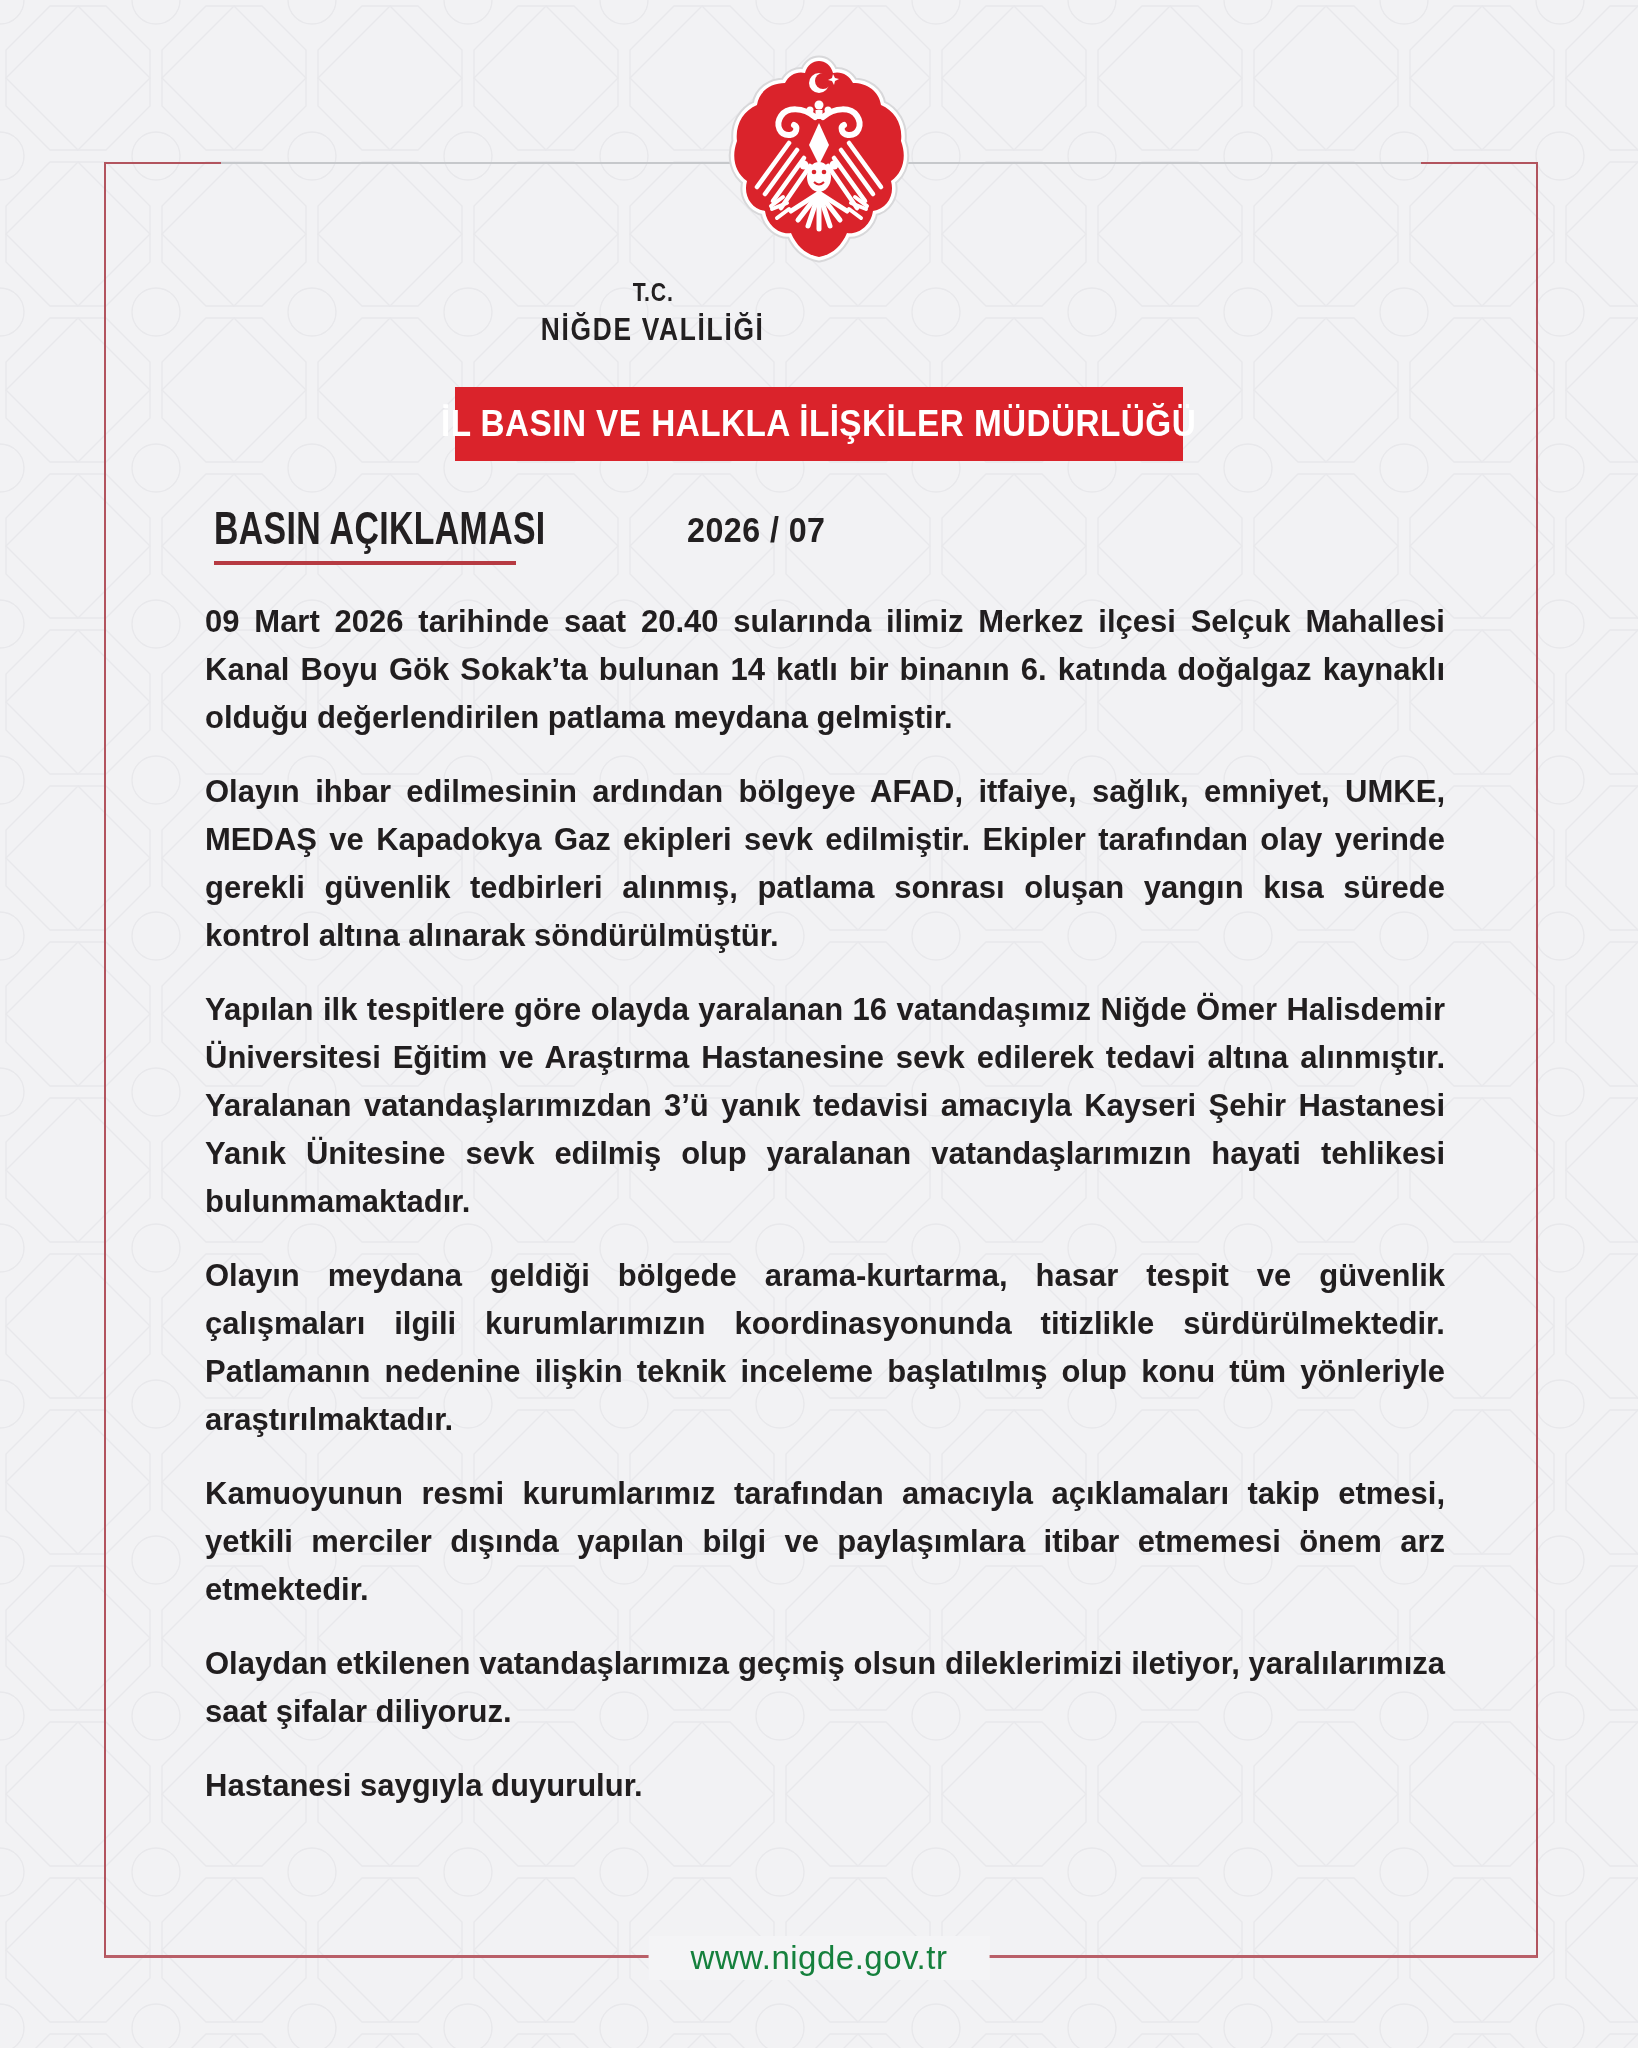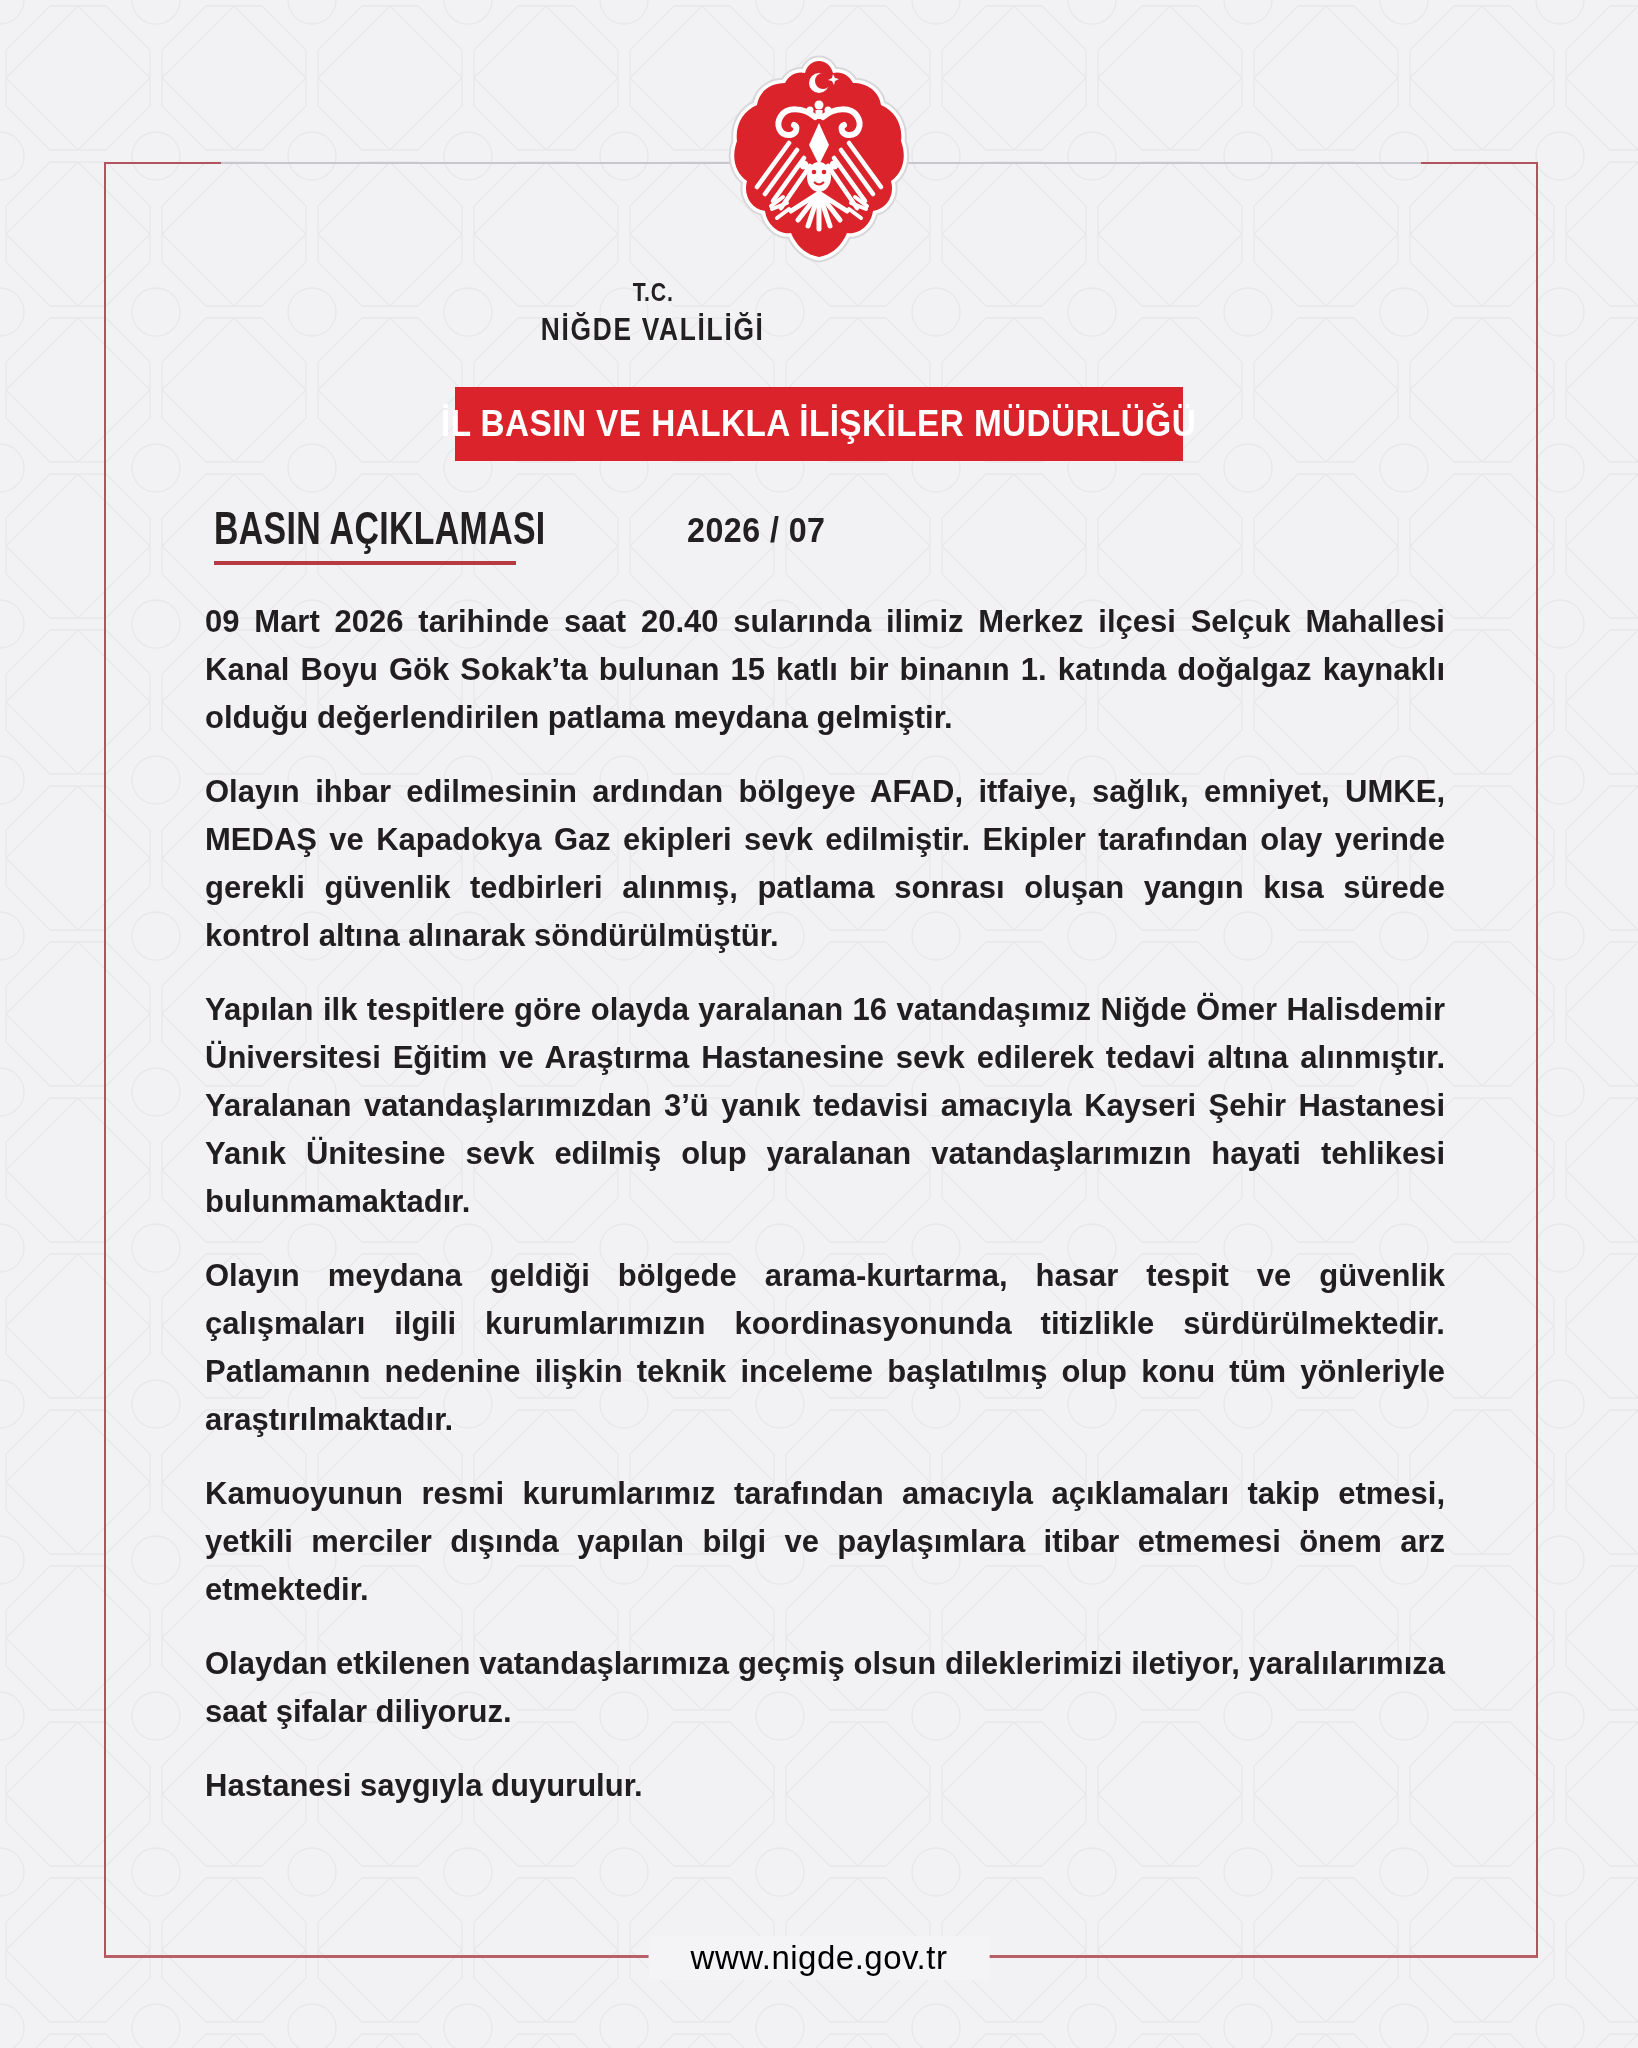--- a/index.html
+++ b/index.html
@@ -51,21 +51,21 @@
   .body-col{position:absolute;left:205px;top:598px;width:1240px;}
   .body-col p{
     margin:0 0 26px 0;font-size:31px;line-height:48px;
     text-align:justify;font-weight:700;color:#211e1f;
   }
   .body-col p.bold{font-weight:bold;}
 
   .footer-label{
     position:absolute;left:819px;top:1958px;transform:translate(-50%,-50%);
     background:#f4f4f6;padding:3px 42px;white-space:nowrap;
-    font-size:33px;font-weight:500;letter-spacing:.5px;color:#000000;
+    font-size:33px;font-weight:500;letter-spacing:.5px;color:#15803d;
   }
 </style>
 </head>
 <body>
 
 <svg class="bg-pattern" viewBox="0 0 1638 2048" xmlns="http://www.w3.org/2000/svg">
   <defs>
     <pattern id="geo" width="156" height="156" patternUnits="userSpaceOnUse">
       <g fill="none" stroke="#e8e8eb" stroke-width="1.4">
         <polygon points="50,6 106,6 150,50 150,106 106,150 50,150 6,106 6,50"></polygon>
@@ -156,21 +156,21 @@
 
 <div class="doc-head">
   <div class="doc-title-box">
     <span class="doc-title">BASIN AÇIKLAMASI</span>
     <div class="doc-underline"></div>
   </div>
   <span class="doc-ref">2026 / 07</span>
 </div>
 
 <div class="body-col">
-  <p class="bold">09 Mart 2026 tarihinde saat 20.40 sularında ilimiz Merkez ilçesi Selçuk Mahallesi Kanal Boyu Gök Sokak’ta bulunan 15 katlı bir binanın 1. katında doğalgaz kaynaklı olduğu değerlendirilen patlama meydana gelmiştir.</p>
+  <p class="bold">09 Mart 2026 tarihinde saat 20.40 sularında ilimiz Merkez ilçesi Selçuk Mahallesi Kanal Boyu Gök Sokak’ta bulunan 14 katlı bir binanın 6. katında doğalgaz kaynaklı olduğu değerlendirilen patlama meydana gelmiştir.</p>
   <p class="bold">Olayın ihbar edilmesinin ardından bölgeye AFAD, itfaiye, sağlık, emniyet, UMKE, MEDAŞ ve Kapadokya Gaz ekipleri sevk edilmiştir. Ekipler tarafından olay yerinde gerekli güvenlik tedbirleri alınmış, patlama sonrası oluşan yangın kısa sürede kontrol altına alınarak söndürülmüştür.</p>
   <p class="bold">Yapılan ilk tespitlere göre olayda yaralanan 16 vatandaşımız Niğde Ömer Halisdemir Üniversitesi Eğitim ve Araştırma Hastanesine sevk edilerek tedavi altına alınmıştır. Yaralanan vatandaşlarımızdan 3’ü yanık tedavisi amacıyla Kayseri Şehir Hastanesi Yanık Ünitesine sevk edilmiş olup yaralanan vatandaşlarımızın hayati tehlikesi bulunmamaktadır.</p>
   <p>Olayın meydana geldiği bölgede arama-kurtarma, hasar tespit ve güvenlik çalışmaları ilgili kurumlarımızın koordinasyonunda titizlikle sürdürülmektedir. Patlamanın nedenine ilişkin teknik inceleme başlatılmış olup konu tüm yönleriyle araştırılmaktadır.</p>
   <p class="bold">Kamuoyunun resmi kurumlarımız tarafından amacıyla açıklamaları takip etmesi, yetkili merciler dışında yapılan bilgi ve paylaşımlara itibar etmemesi önem arz etmektedir.</p>
   <p>Olaydan etkilenen vatandaşlarımıza geçmiş olsun dileklerimizi iletiyor, yaralılarımıza saat şifalar diliyoruz.</p>
   <p>Hastanesi saygıyla duyurulur.</p>
 </div>
 
 <div class="footer-label">www.nigde.gov.tr</div>
 

